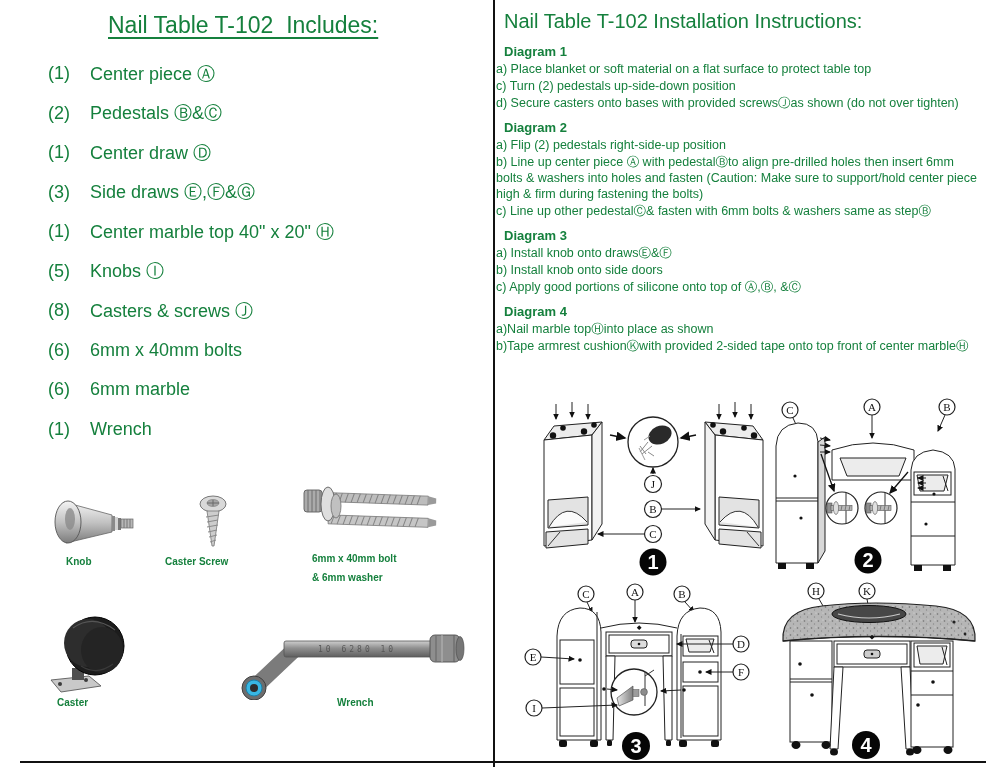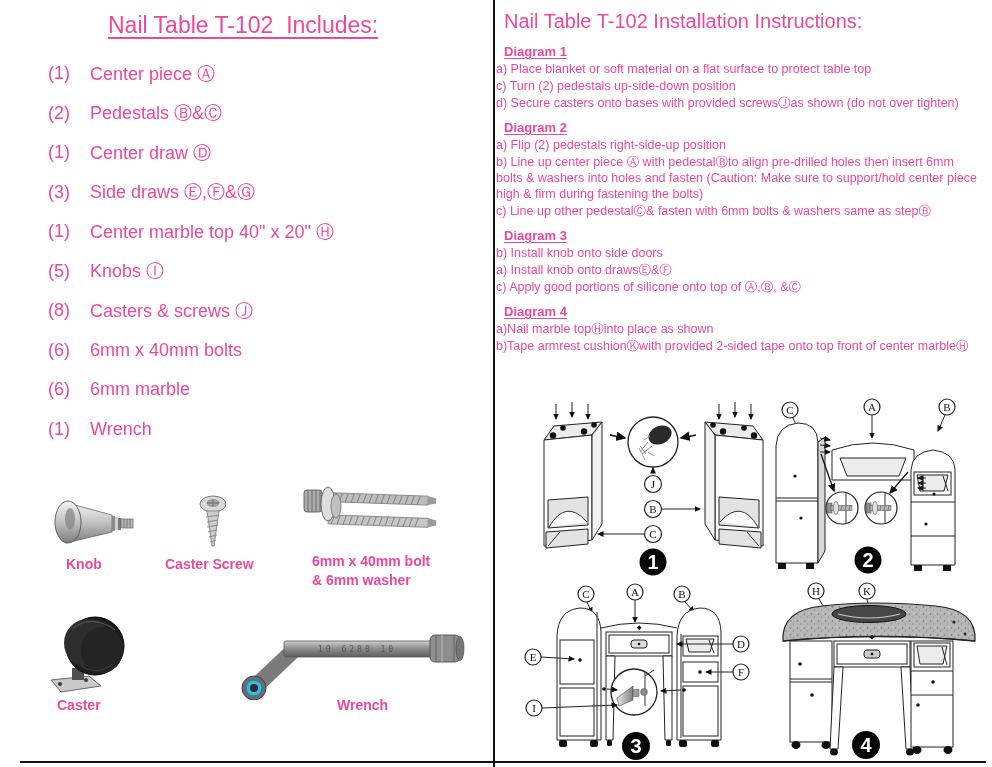--- a/index.html
+++ b/index.html
@@ -1,39 +1,39 @@
 <!DOCTYPE html>
 <html><head>
 <meta charset="utf-8">
 <style>
   html,body{margin:0;padding:0;background:#fff;}
   .page{position:relative;width:992px;height:767px;background:#fff;overflow:hidden;
-        font-family:"Liberation Sans","DejaVu Sans",sans-serif;color:#ec4899;}
+        font-family:"Liberation Sans","DejaVu Sans",sans-serif;color:#15803d;}
   .divider{position:absolute;left:493px;top:0;width:2px;height:767px;background:#111;}
   .bottom-rule{position:absolute;left:20px;top:761px;width:966px;height:2px;background:#111;}
 
   
   .left-col{position:absolute;left:0;top:0;width:493px;height:767px;}
   .left-title{position:absolute;left:108px;top:12px;font-size:23px;white-space:pre;
               text-decoration:underline;text-underline-offset:4px;}
   .includes-list{position:absolute;left:48px;top:54px;width:430px;}
   .inc-item{height:39.5px;display:flex;align-items:center;font-size:18px;}
   .inc-qty{width:42px;flex:0 0 42px;}
   .inc-label{white-space:pre;}
 
-  .part-label{position:absolute;font-size:14px;font-weight:bold;white-space:pre;}
+  .part-label{position:absolute;font-size:10px;font-weight:bold;white-space:pre;}
   .part-img{position:absolute;}
 
   
   .right-col{position:absolute;left:496px;top:0;width:496px;height:767px;}
   .right-title{margin:10px 0 2px 8px;font-size:20px;display:inline-block;
                text-underline-offset:3px;}
   .tools-line{margin:3px 0 2px 8px;font-size:12.5px;white-space:pre-wrap;}
   .diag-head{margin:9px 7px 2px 8px;font-size:13px;font-weight:bold;display:table;
-             text-decoration:underline;text-underline-offset:2px;}
+             text-underline-offset:2px;}
   .step{margin:0 0 1px 0;font-size:12.5px;line-height:16px;width:482px;}
   .diag{position:absolute;}
   .d1{left:40px;top:402px;}
   .d2{left:272px;top:398px;}
   .d3{left:18px;top:580px;}
   .d4{left:272px;top:577px;}
 
   svg text.cl{font-family:"Liberation Serif","DejaVu Serif",serif;font-size:11px;fill:#111;}
   svg text.badge-num{font-family:"Liberation Sans","DejaVu Sans",sans-serif;font-weight:bold;
                      font-size:20px;fill:#fff;}
@@ -231,22 +231,22 @@
       <div class="step">d) Secure casters onto bases with provided screwsⒿas shown (do not over tighten)</div>
     </div>
     <div>
       <div class="diag-head">Diagram 2</div>
       <div class="step">a) Flip (2) pedestals right-side-up position</div>
       <div class="step">b) Line up center piece Ⓐ with pedestalⒷto align pre-drilled holes then insert 6mm bolts &amp; washers into holes and fasten (Caution: Make sure to support/hold center piece high &amp; firm during fastening the bolts)</div>
       <div class="step">c) Line up other pedestalⒸ&amp; fasten with 6mm bolts &amp; washers same as stepⒷ</div>
     </div>
     <div>
       <div class="diag-head">Diagram 3</div>
+      <div class="step">a) Install knob onto drawsⒺ&amp;Ⓕ</div>
       <div class="step">b) Install knob onto side doors</div>
-      <div class="step">a) Install knob onto drawsⒺ&amp;Ⓕ</div>
       <div class="step">c) Apply good portions of silicone onto top of Ⓐ,Ⓑ, &amp;Ⓒ</div>
     </div>
     <div>
       <div class="diag-head">Diagram 4</div>
       <div class="step">a)Nail marble topⒽinto place as shown</div>
       <div class="step">b)Tape armrest cushionⓀwith provided 2-sided tape onto top front of center marbleⒽ</div>
     </div>
 
     <svg class="diag d1" width="235" height="178" viewBox="0 0 235 178">
       <defs>

